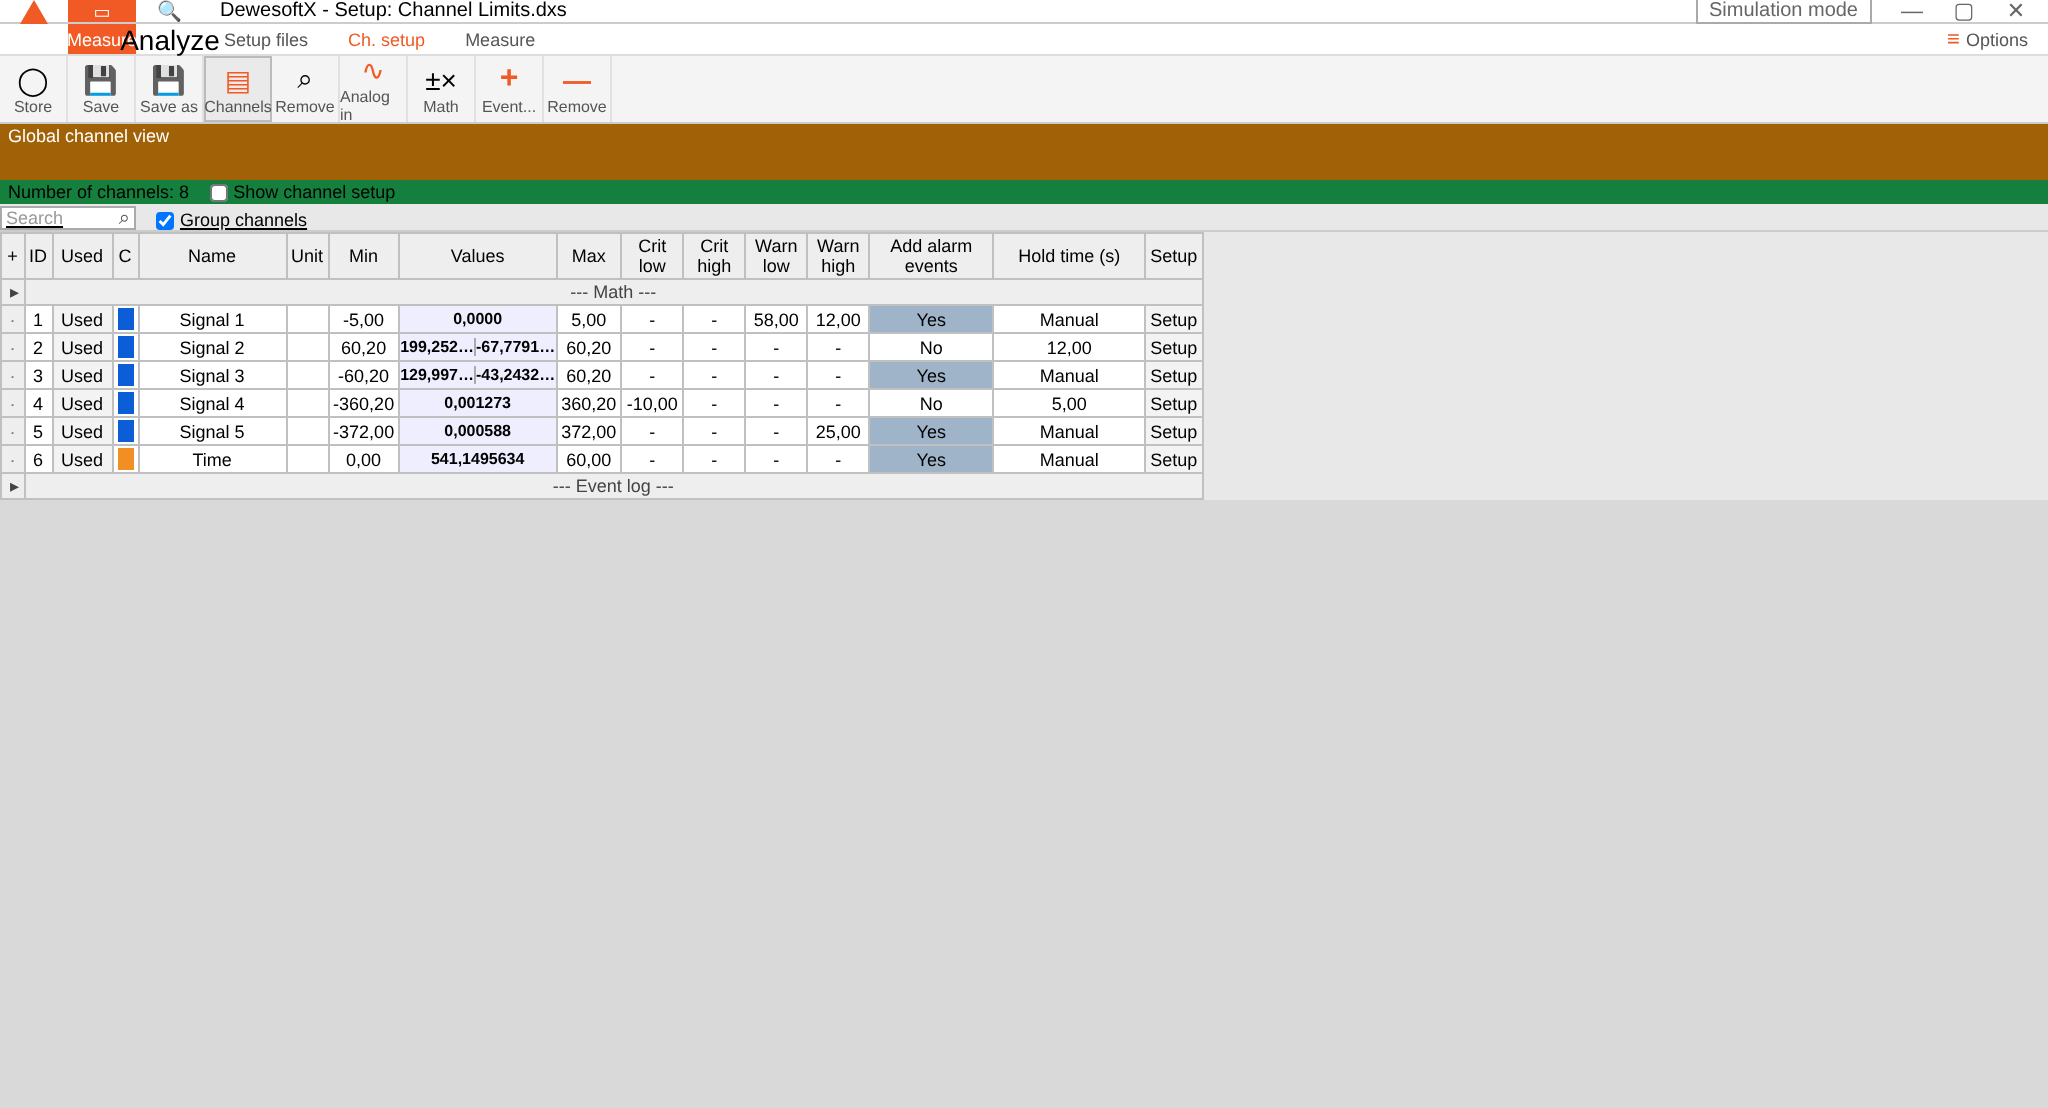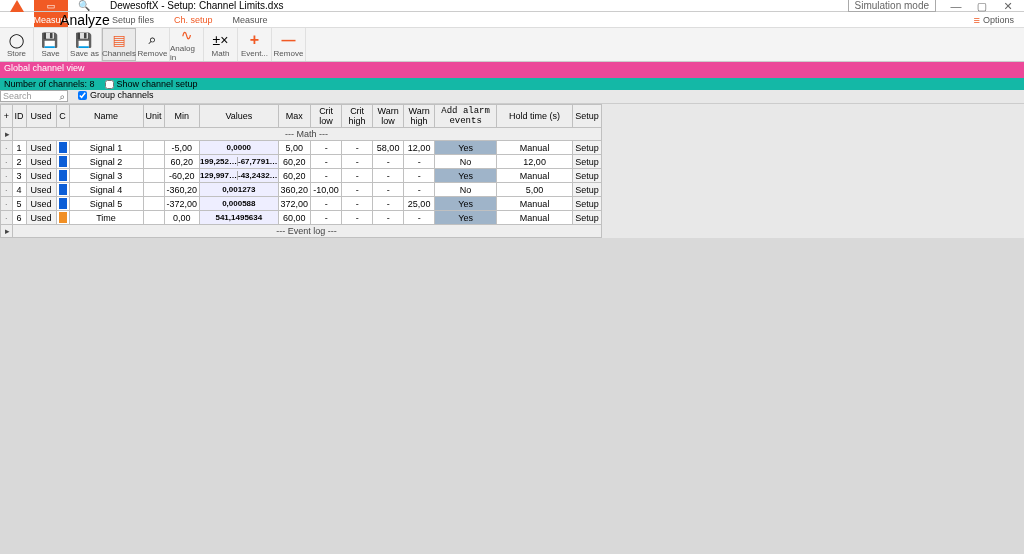--- a/index.html
+++ b/index.html
@@ -32,25 +32,25 @@
 .tool-btn { width: 34px; display:flex; flex-direction:column; align-items:center; justify-content:center; gap:1px; border-right: 1px solid #e0e0e0; cursor:pointer; }
 .tool-btn.active { background: #eaeaea; border: 1px solid #bbb; }
 .tool-btn .ico { font-size: 14px; height:16px; display:flex; align-items:center; }
 .tool-btn .lbl { font-size: 8px; color:#555; }
 .tool-btn.channels .ico { color:#f15a24; }
 .tool-btn.analog .ico { color:#f15a24; }
 .tool-btn.more .ico { color:#f15a24; font-weight:bold; font-size:16px; }
 .tool-btn.remove .ico { color:#f15a24; font-weight:bold; font-size:14px; }
 
 
-.global-hdr { background: #ec4899; color: #fff; font-size: 9px; padding: 1px 4px; height:16px; }
-
-
-.ctrl-row { background: #14b8a6; display:flex; align-items:center; height:12px; padding: 0 4px; gap:10px; font-size:9px; }
-.ctrl-row2 { background: #e8e8e8; display:flex; align-items:flex-start; height:14px; padding:0; gap:6px; font-size:9px; border-bottom:1px solid #ccc; }
+.global-hdr { background: #a16207; color: #fff; font-size: 9px; padding: 1px 4px; height:28px; }
+
+
+.ctrl-row { background: #15803d; display:flex; align-items:center; height:12px; padding: 0 4px; gap:10px; font-size:9px; }
+.ctrl-row2 { background: #e8e8e8; display:flex; align-items:flex-end; height:14px; padding:0; gap:6px; font-size:9px; border-bottom:1px solid #ccc;text-decoration:underline; }
 .search-box { width: 68px; height:12px; border:1px solid #aaa; background:#fff; font-size:9px; padding:0 2px; position:relative; }
 .search-box .mag { position:absolute; right:2px; top:0; font-size:10px; color:#555; }
 .chk { display:flex; align-items:center; gap:3px; }
 .chk input { width:9px; height:9px; }
 
 
 .tbl-wrap { background: #e8e8e8; }
 table { border-collapse: collapse; background: #fff; font-size: 9px; }
 th, td { border: 1px solid #c0c0c0; text-align: center; padding: 1px 2px; height: 12px; }
 th { background: #eee; font-weight: normal; }
@@ -76,21 +76,21 @@
 .c-c { width:8px; }
 .c-name { width:74px; }
 .c-unit { width:20px; }
 .c-min { width:26px; }
 .c-values { width:68px; }
 .c-max { width:25px; }
 .c-crtlow { width:31px; }
 .c-crthigh { width:31px;text-align:center; }
 .c-warnlow { width:31px; }
 .c-warnhigh { width:31px;margin-left:33px; }
-.c-alarm { width:62px;font-family:Liberation Mono, monospace; }
+.c-alarm { width:62px; }
 .c-hold { width:76px; }
 .c-setup { width:26px; }
 </style>
 </head>
 <body>
 
 <div class="titlebar">
   <div class="logo-strip">
     <div class="logo-a">
       <svg width="14" height="12" viewBox="0 0 14 12">

